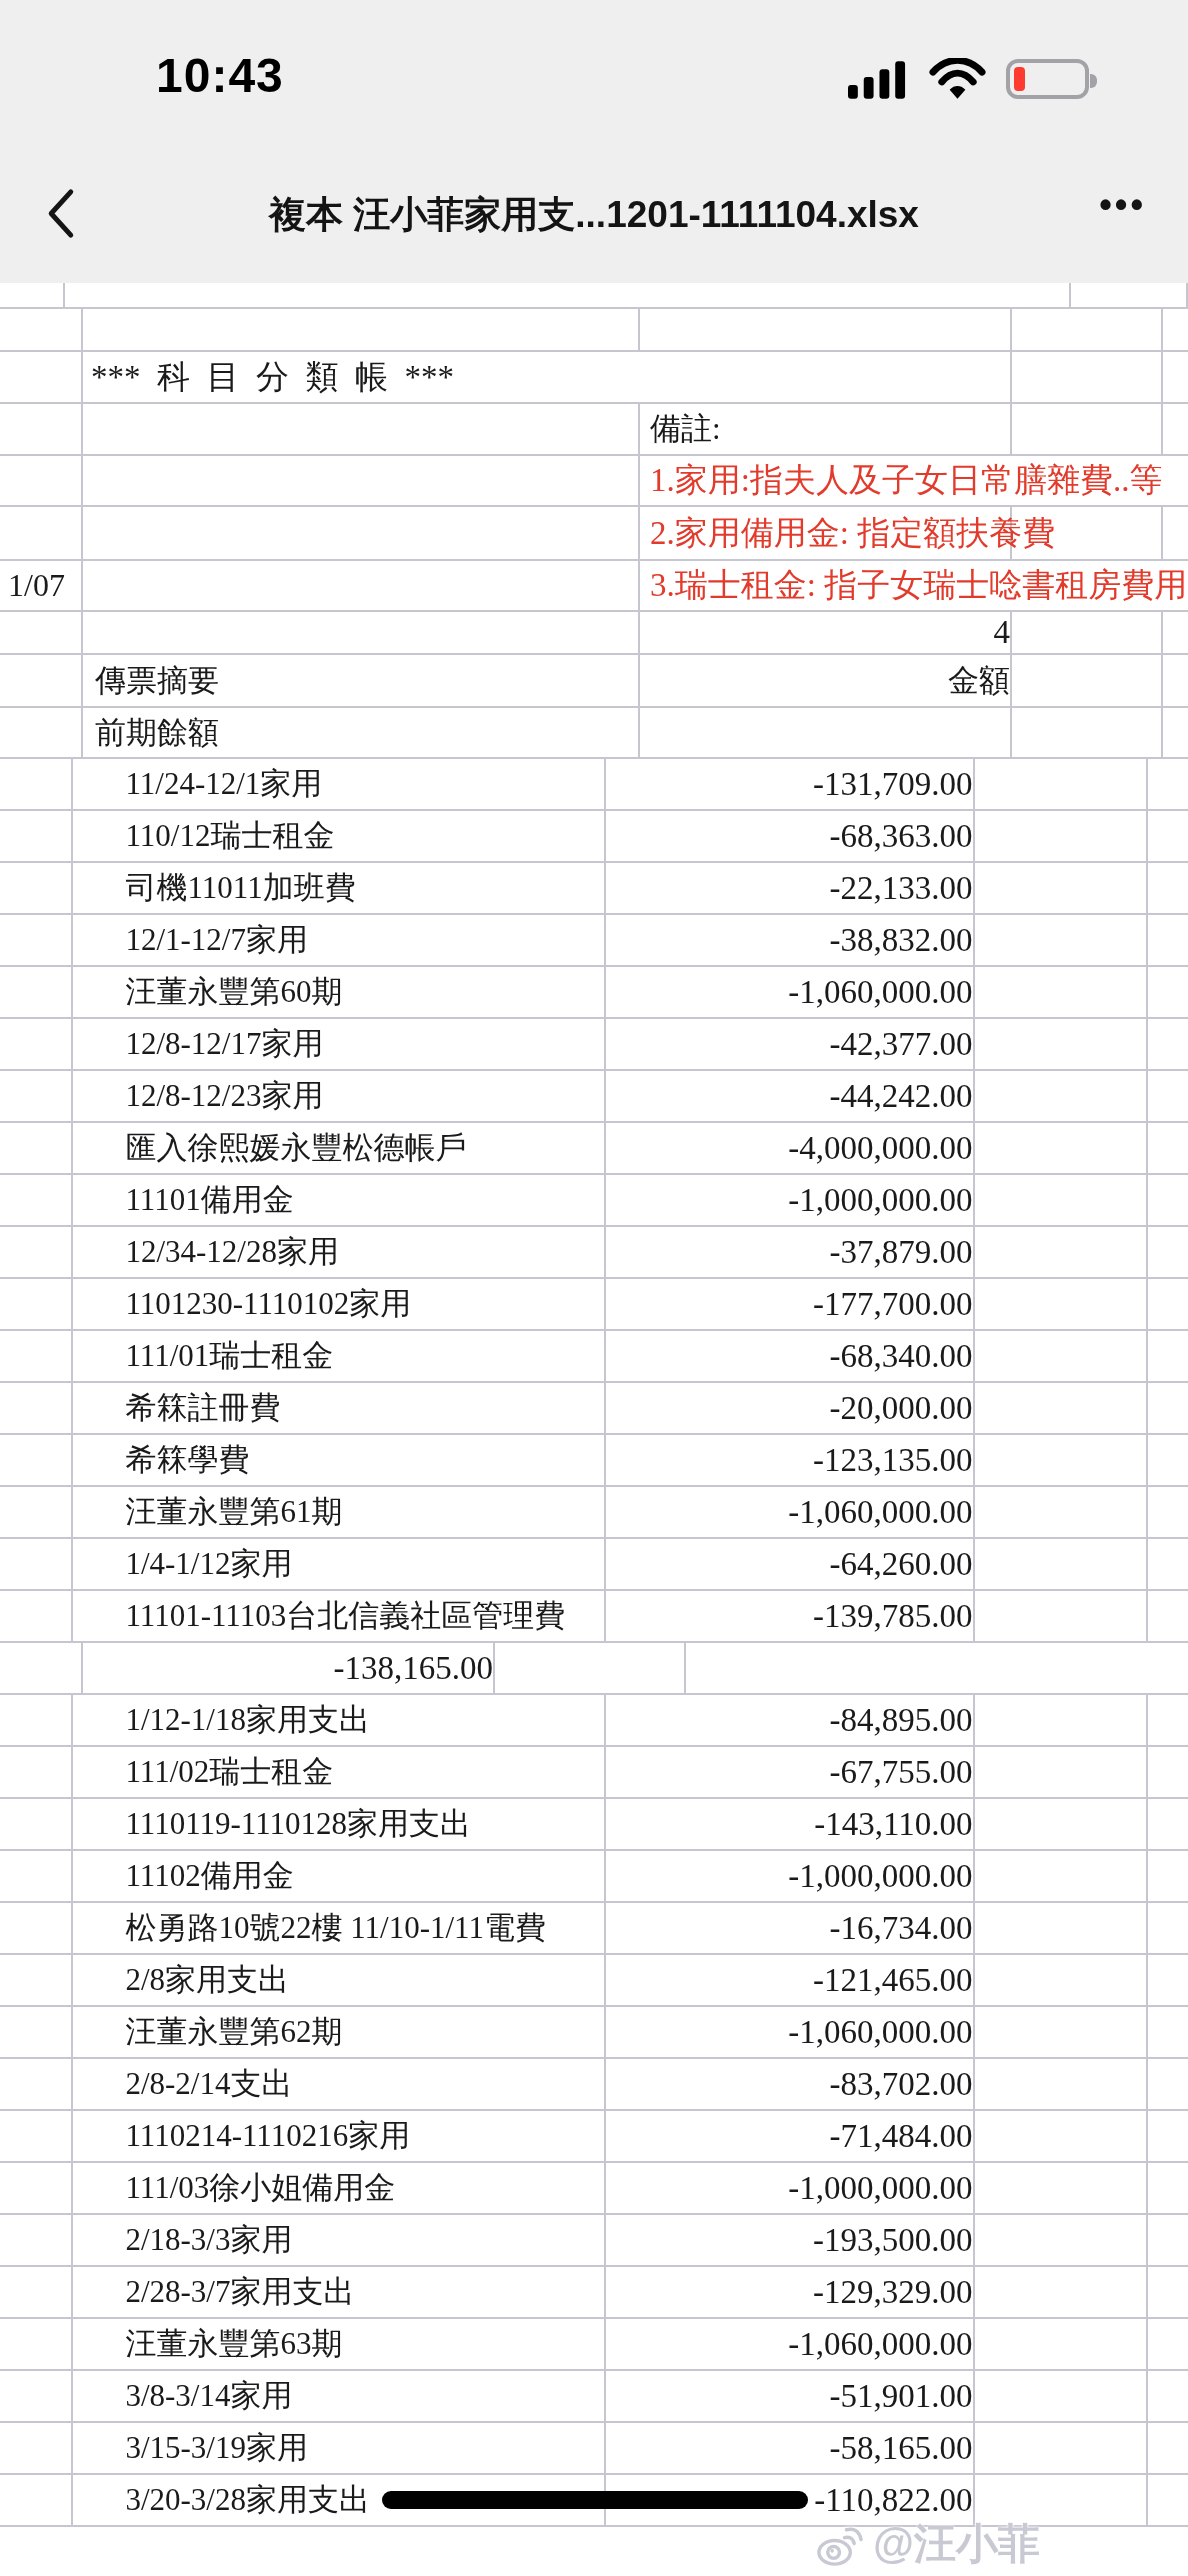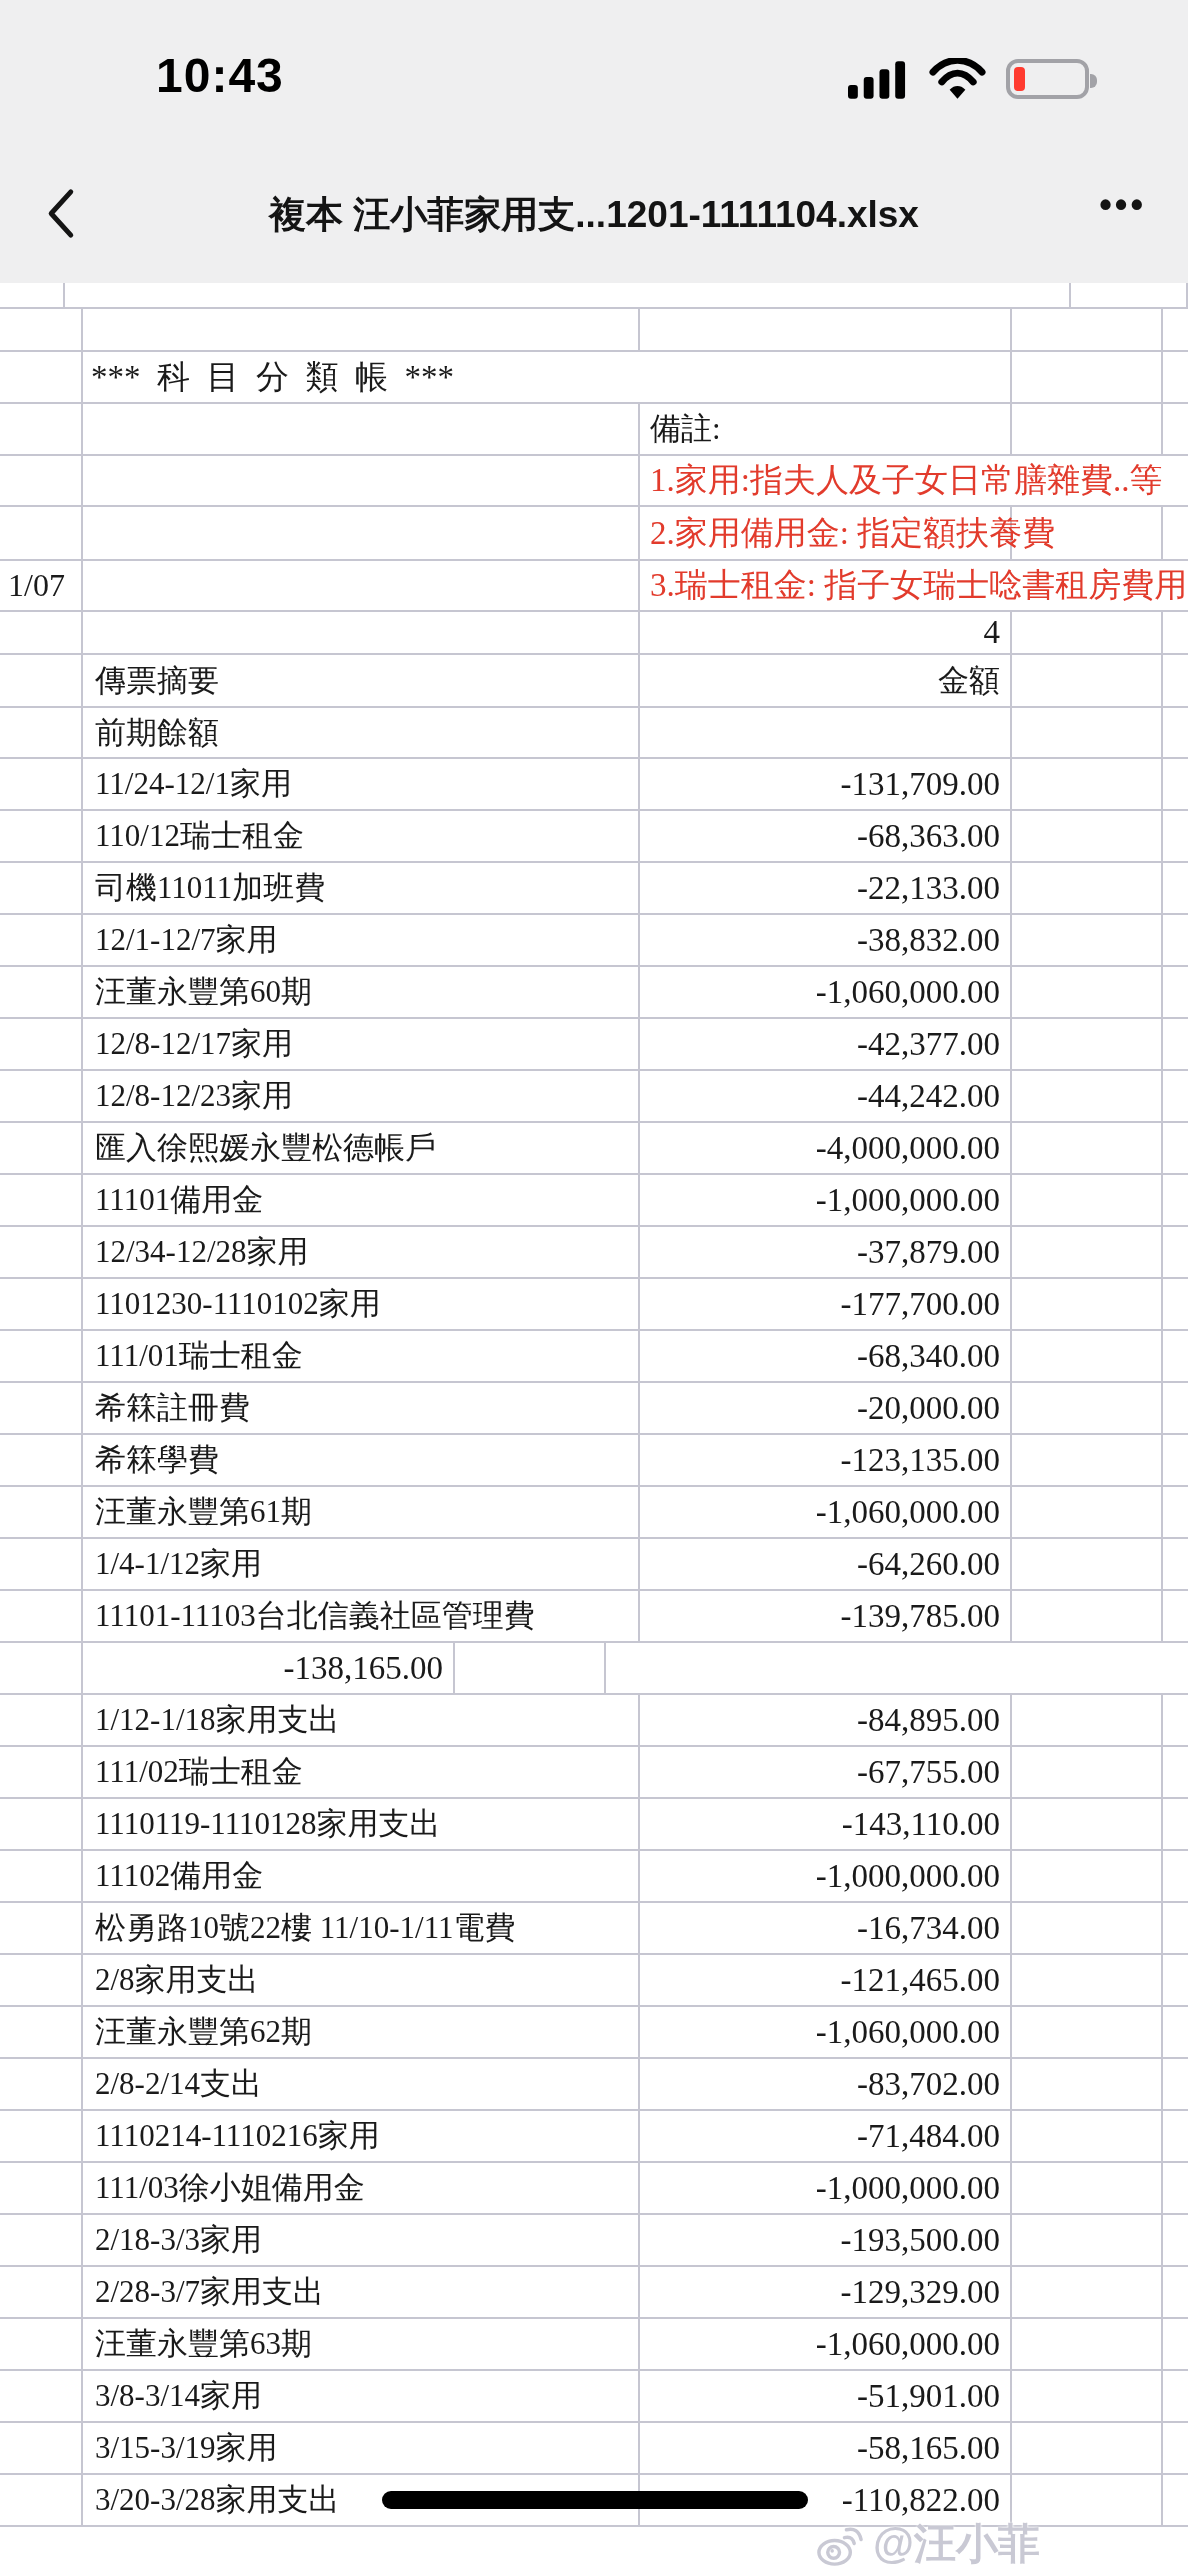--- a/index.html
+++ b/index.html
@@ -24,21 +24,21 @@
   .doctitle{position:absolute;left:109px;right:109px;top:32px;text-align:center;font-size:37px;font-weight:600;color:#141414;white-space:nowrap;overflow:hidden;}
   .more{position:absolute;right:42px;top:26px;font-size:36px;font-weight:700;color:#141414;letter-spacing:3px;}
 
   
   .sheet{position:absolute;left:0;top:283px;width:1048px;height:2293px;background:#fff;
          font-family:"Liberation Serif",serif;color:#1a1a1a;}
   .row{position:relative;display:flex;width:1188px;border-bottom:2px solid var(--gl);}
   .c{height:100%;}
   .cA{width:83px;border-right:2px solid var(--gl);display:flex;align-items:center;}
   .cB{width:557px;border-right:2px solid var(--gl);display:flex;align-items:center;padding-left:12px;}
-  .cC{width:372px;border-right:2px solid var(--gl);display:flex;align-items:center;justify-content:flex-end;padding-right:10px;}
+  .cC{width:372px;border-right:2px solid var(--gl);display:flex;align-items:center;justify-content:flex-end;}
   .cD{width:151px;border-right:2px solid var(--gl);}
   .cE{flex:1;}
   .cMerge{width:929px;border-right:2px solid var(--gl);display:flex;align-items:center;}
   .nb{border-right:none !important;}
   .left{justify-content:flex-start !important;padding-left:10px;}
   .txt{font-size:31px;white-space:nowrap;}
   .num{font-size:33px;white-space:nowrap;}
   .ledger-text{font-size:33px;white-space:pre;padding-left:8px;}
   .note-text{font-size:33px;color:var(--red);white-space:pre;overflow:visible;}
   .clipcell{font-size:32px;white-space:nowrap;padding-left:8px;}
@@ -46,21 +46,21 @@
   .r-sliver{height:26px;}
   .r-empty{height:43px;}
   .r-ledger{height:52px;}
   .r-remark{height:52px;}
   .r-note1{height:51px;}
   .r-note2{height:54px;}
   .r-note3{height:51px;}
   .r-four{height:43px;}
   .r-header{height:53px;align-items:flex-end;}
   .r-open{height:51px;}
-  .r-data{height:52px;}
+  .r-data{height:52px;gap:40px;}
 
   .redact{display:none;position:absolute;left:382px;top:16px;width:426px;height:18px;border-radius:10px;background:#000;z-index:3;}
 
   
   .watermark{position:absolute;right:8px;bottom:4px;display:flex;align-items:center;gap:6px;z-index:4;
              color:#c9c9d4;font-family:"Liberation Sans",sans-serif;font-size:42px;font-weight:700;
              text-shadow:0 0 3px #ffffff,0 1px 2px #ffffff;}
   .watermark svg{filter:drop-shadow(0 0 2px #fff);}
 </style>
 </head>

